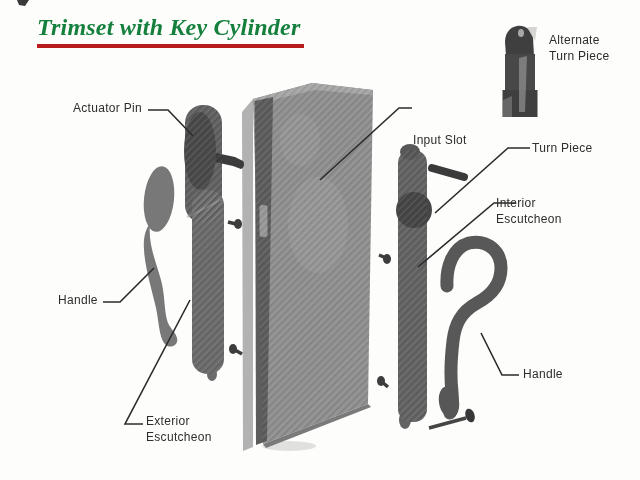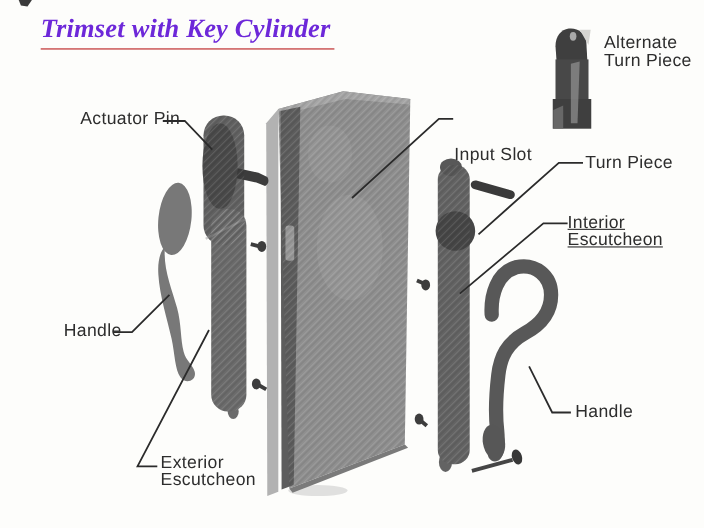--- a/index.html
+++ b/index.html
@@ -12,30 +12,30 @@
   }
   .title{
     position:absolute;
     left:37px;top:14px;
     margin:0;
     font-family:"Liberation Serif", serif;
     font-style:italic;
     font-weight:bold;
     font-size:24px;
     letter-spacing:0.2px;
-    color:#6d28d9;
-    border-bottom:1px solid #b91c1c;
+    color:#15803d;
+    border-bottom:4px solid #b91c1c;
     padding:0 4px 3px 0;
   }
   .diagram-svg{
     position:absolute;left:0;top:0;width:640px;height:480px;
   }
   .label{
     position:absolute;
-    font-size:16px;
+    font-size:12px;
     line-height:15px;
     color:#2d2d2d;
     letter-spacing:0.3px;
     white-space:pre-line;
   }
   .label.two-line{line-height:16px;}
 </style>
 </head>
 <body>
 
@@ -139,19 +139,19 @@
   </svg>
 
   <h1 class="title">Trimset with Key Cylinder</h1>
 
   <div class="label" style="left:73px;top:101px;text-align:center;">Actuator Pin</div>
   <div class="label" style="left:58px;top:293px;">Handle</div>
   <div class="label two-line" style="left:146px;top:413px;">Exterior
 Escutcheon</div>
   <div class="label" style="left:413px;top:101px;margin-top:32px;">Input Slot</div>
   <div class="label" style="left:532px;top:141px;">Turn Piece</div>
-  <div class="label two-line" style="left:516px;top:195px;text-decoration:underline;">Interior
+  <div class="label two-line" style="left:496px;top:195px;">Interior
 Escutcheon</div>
   <div class="label" style="left:523px;top:367px;">Handle</div>
   <div class="label two-line" style="left:549px;top:32px;">Alternate
 Turn Piece</div>
 
 </div>
 
 </body></html>

